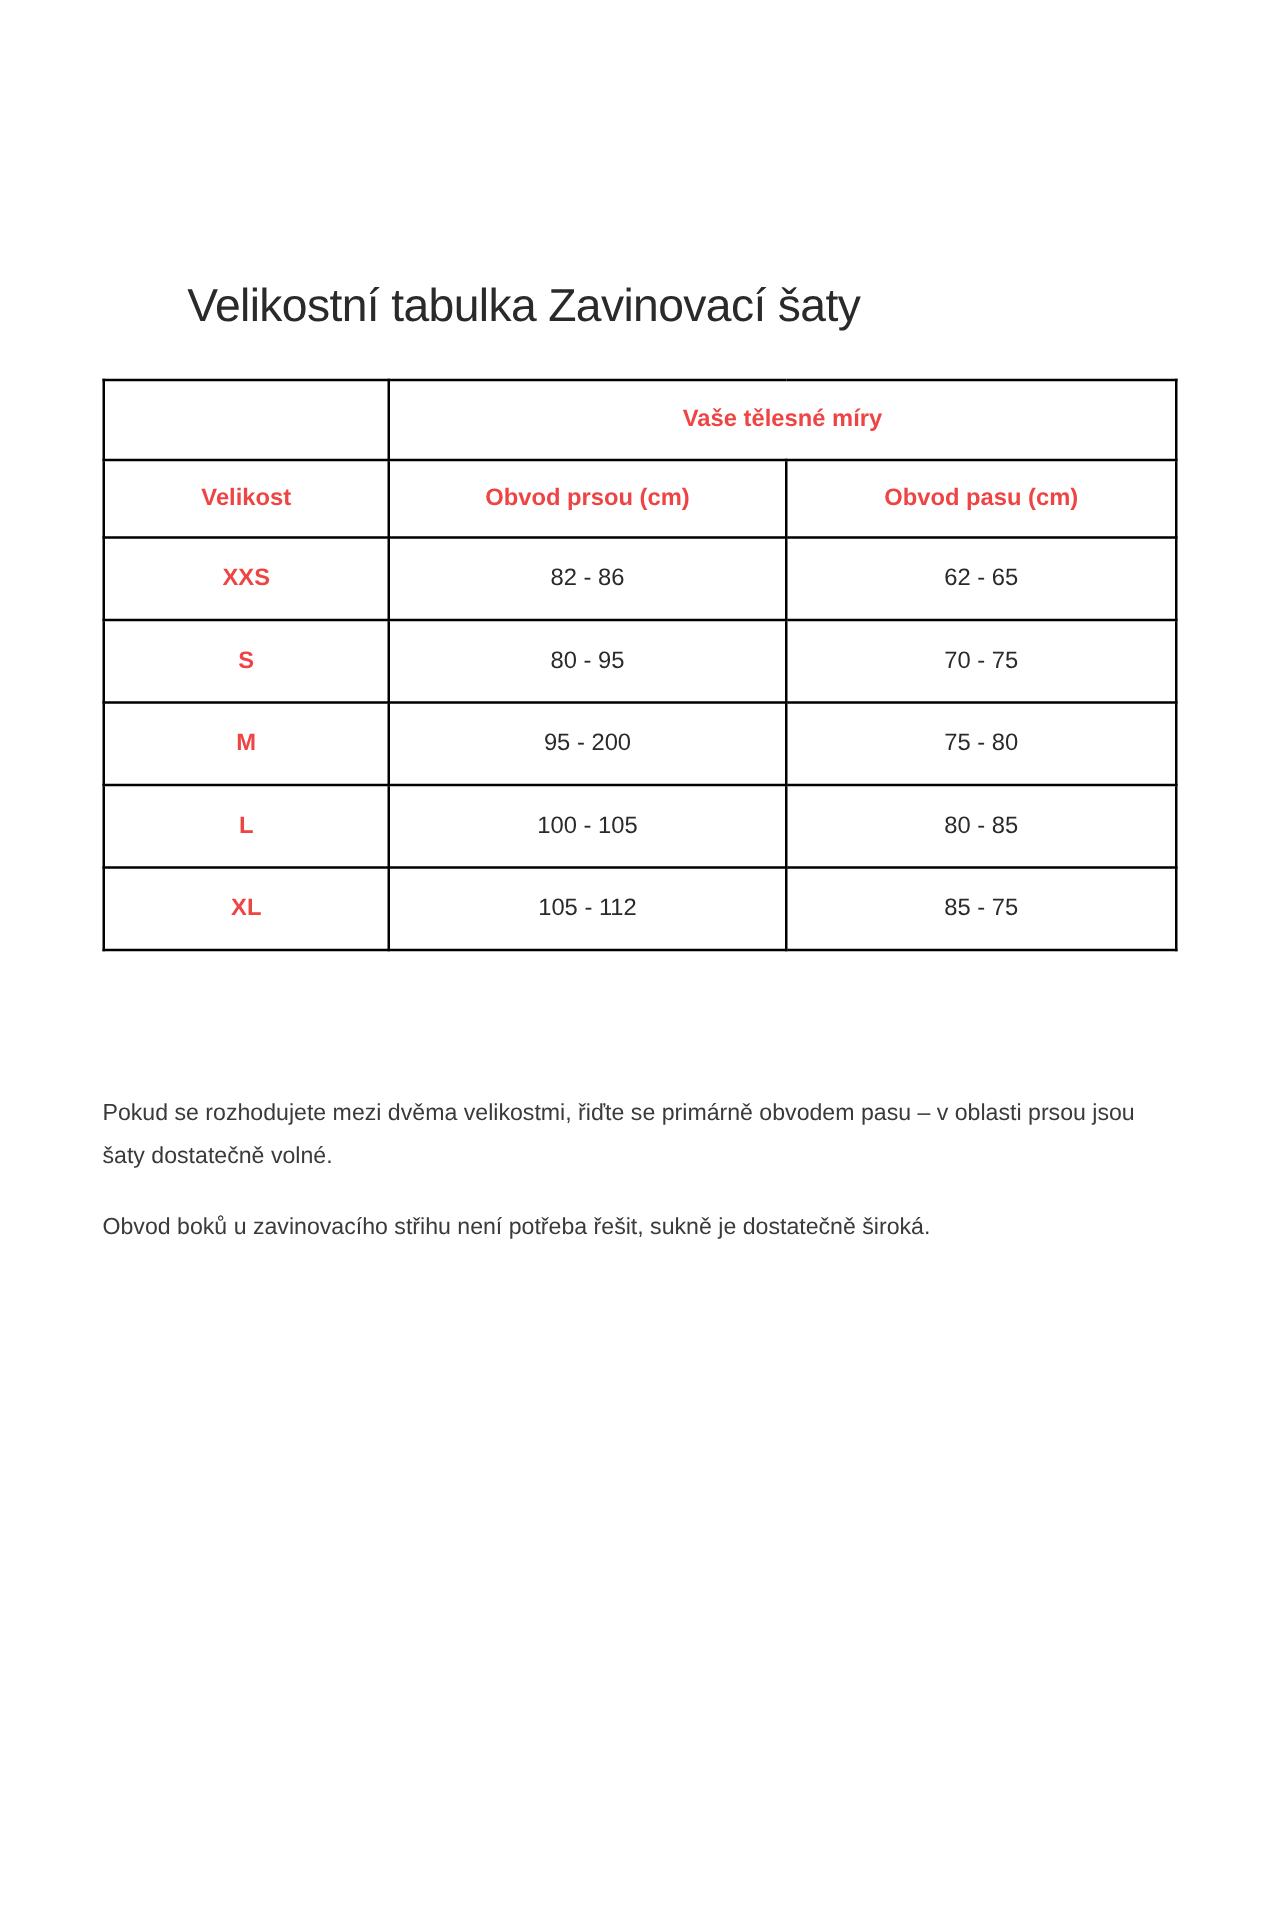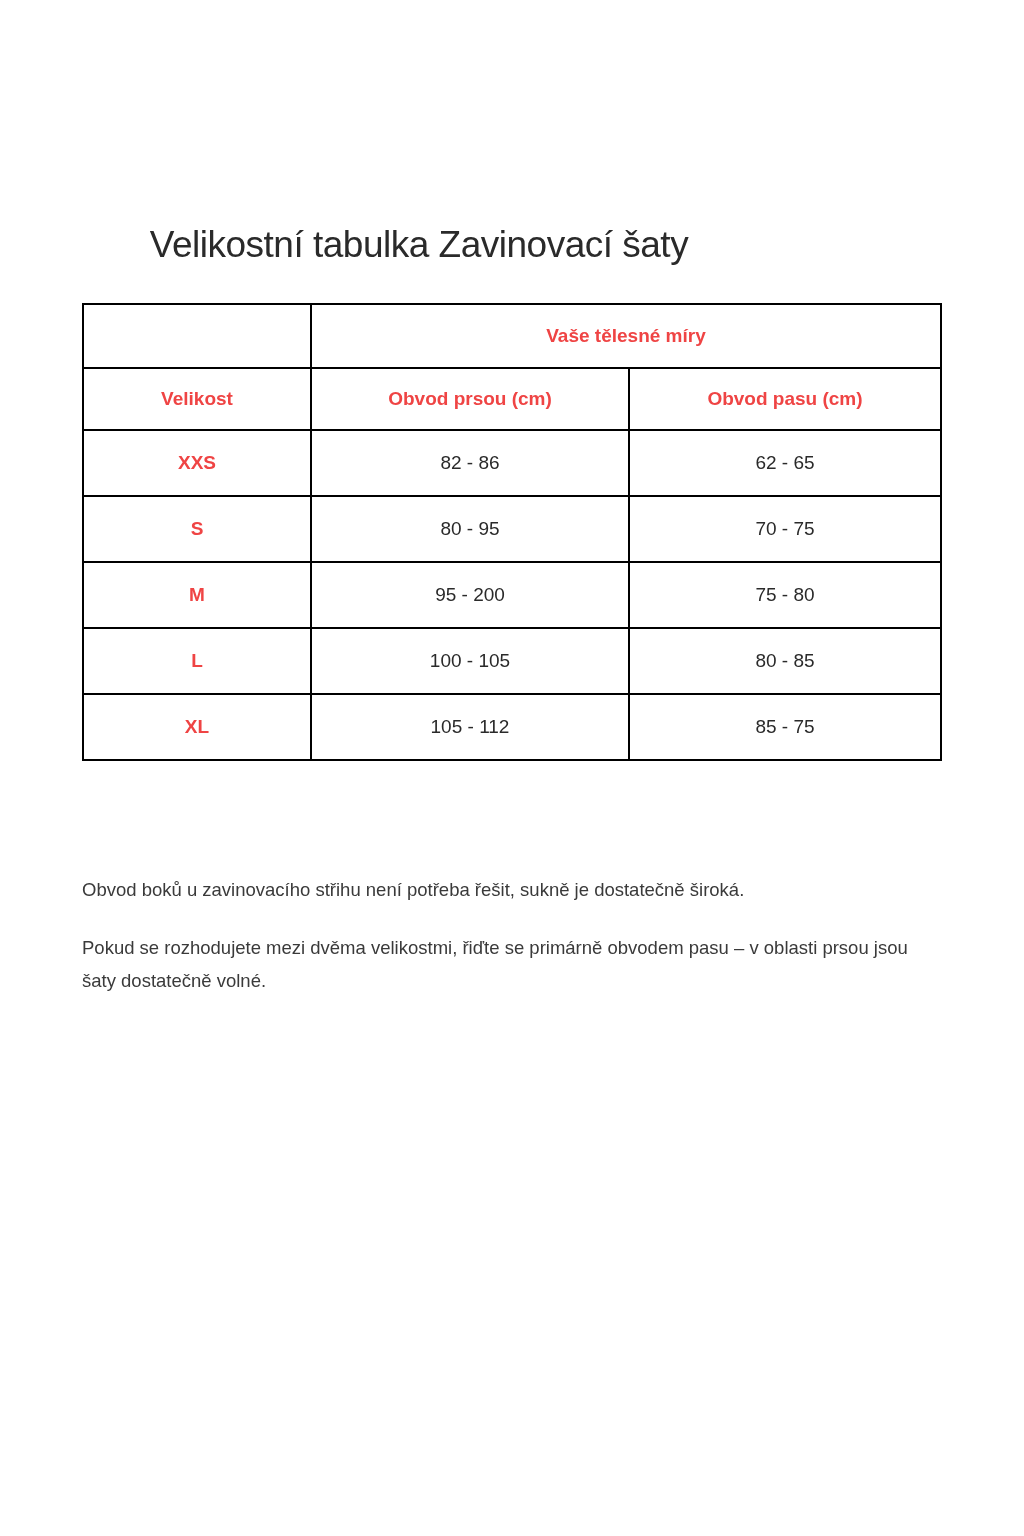--- a/index.html
+++ b/index.html
@@ -114,17 +114,17 @@
       </tr>
       <tr class="data-row">
         <td class="size-cell">XL</td>
         <td class="value-cell">105 - 112</td>
         <td class="value-cell">85 - 75</td>
       </tr>
     </tbody>
   </table>
 
   <div class="notes">
+    <p class="note">Pokud se rozhodujete mezi dvěma velikostmi, řiďte se primárně obvodem pasu – v oblasti prsou jsou šaty dostatečně volné.</p>
     <p class="note">Obvod boků u zavinovacího střihu není potřeba řešit, sukně je dostatečně široká.</p>
-    <p class="note">Pokud se rozhodujete mezi dvěma velikostmi, řiďte se primárně obvodem pasu – v oblasti prsou jsou šaty dostatečně volné.</p>
   </div>
 
 </div>
 
 </body></html>

